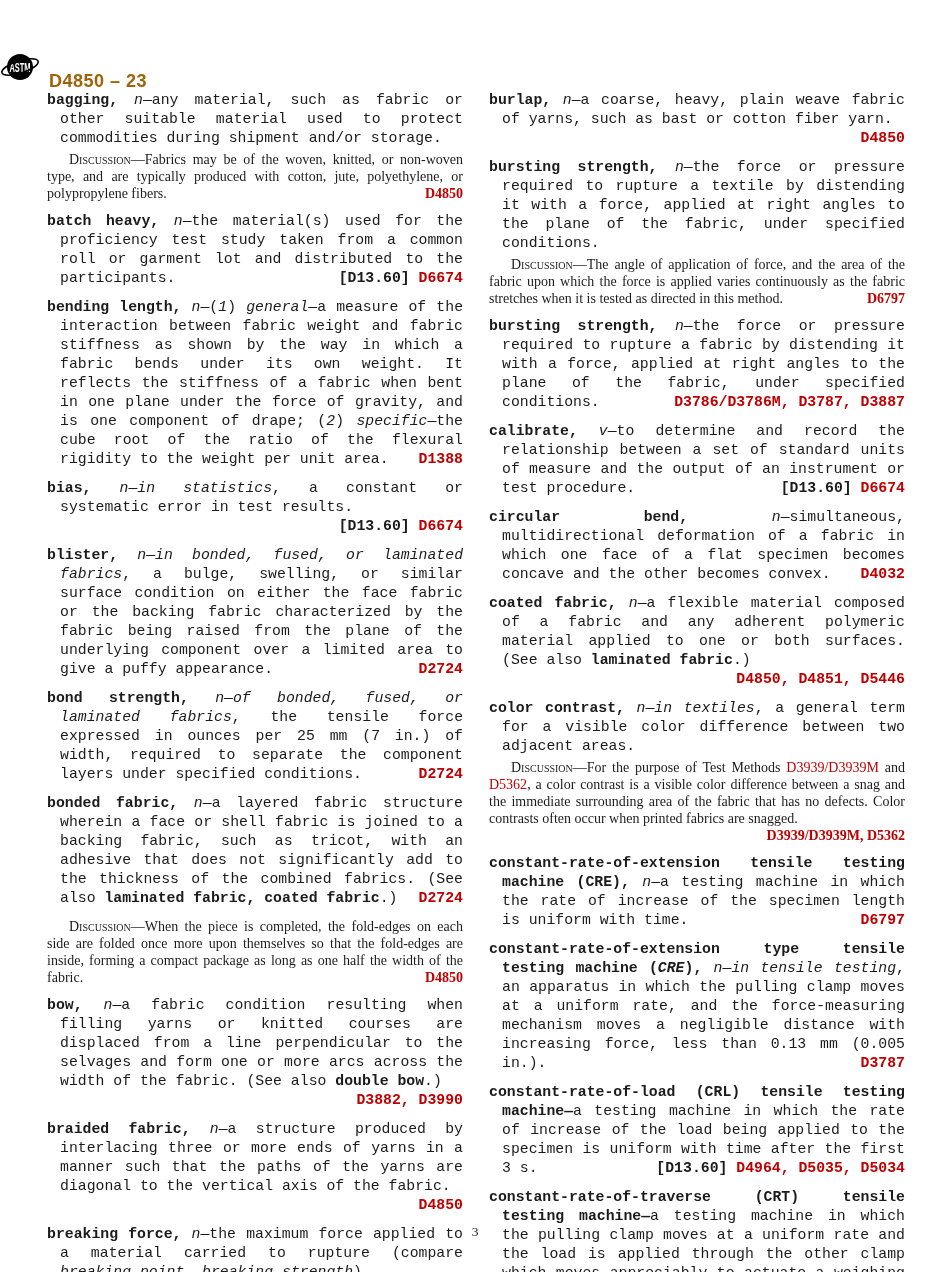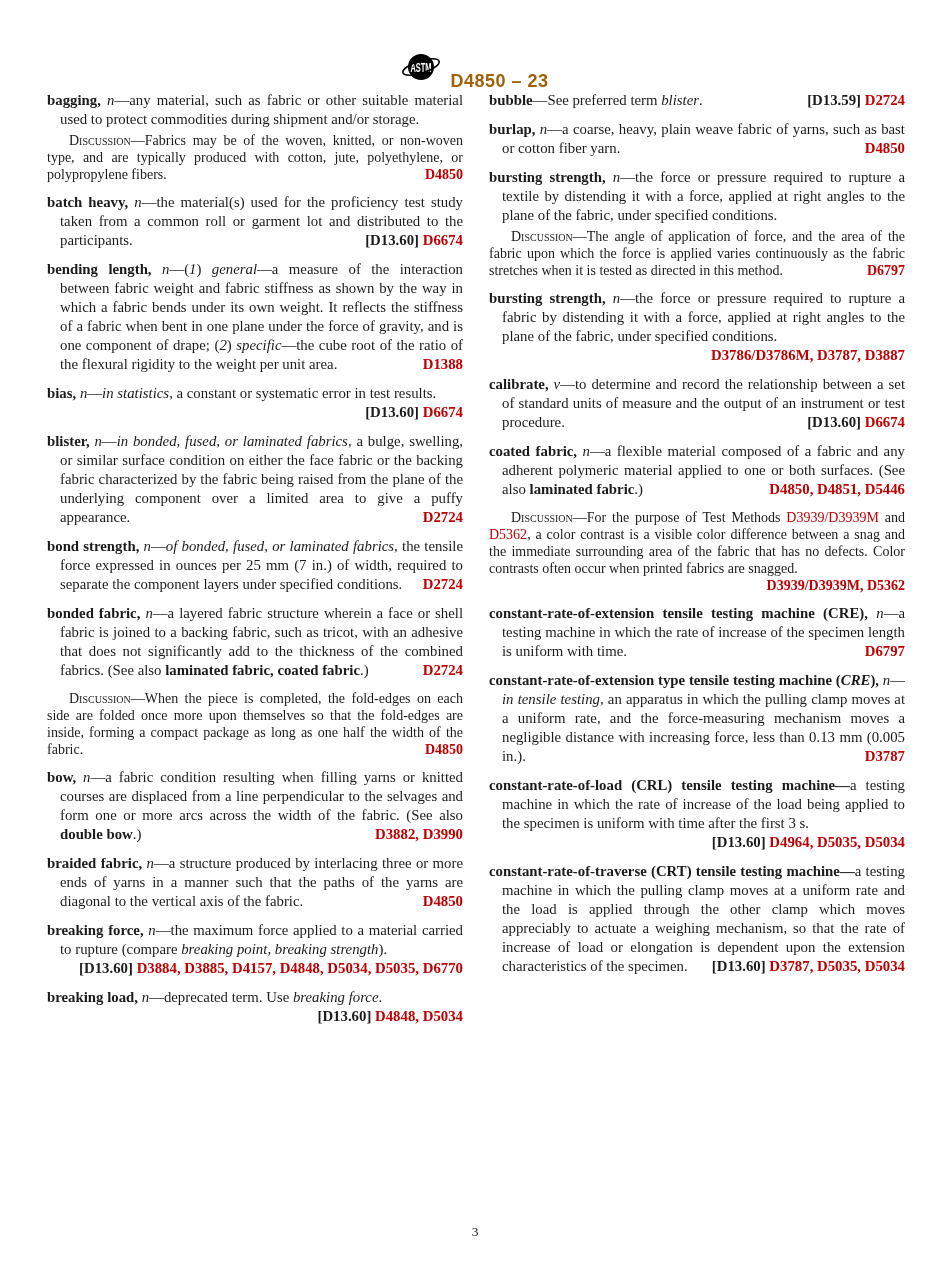--- a/index.html
+++ b/index.html
@@ -7,37 +7,38 @@
     position:relative;
     width:950px;height:1272px;
     background:#ffffff;
     font-family:"Liberation Serif",serif;
     color:#1b1b1b;
     box-sizing:border-box;
     overflow:hidden;
   }
   .header{
     position:absolute;top:42px;left:0;right:0;
-    display:flex;justify-content:center;align-items:center;gap:9px;
+    display:flex;justify-content:flex-start;align-items:center;gap:9px;
   }
   .doc-code{
     font-family:"Liberation Sans",sans-serif;
     font-weight:bold;font-size:18px;letter-spacing:.5px;color:#a16207;margin-top:29px;
   }
   .content{
     position:absolute;top:91px;left:47px;right:45px;
     display:flex;gap:26px;
   }
   .col{width:416px;}
   .entry{margin:0 0 10px 0;}
   p.main{
     font-size:14.8px;line-height:19px;
     text-align:justify;margin:0;
     padding-left:13px;text-indent:-13px;
     overflow:hidden;
+    font-family:Liberation Mono, monospace;
   }
   p.discussion{
     font-size:14px;line-height:17px;
     text-align:justify;margin:3px 0 0 0;
     text-indent:22px;
     overflow:hidden;
   }
   .disc-label{font-variant:small-caps;}
   .b{font-weight:bold;}
   .i{font-style:italic;}
@@ -104,39 +105,40 @@
         </div>
         <div class="entry">
           <p class="main"><span class="b">breaking force, </span><span class="i">n</span><span>—the maximum force applied to a material carried to rupture (compare </span><span class="i">breaking point</span><span>, </span><span class="i">breaking strength</span><span>).</span><span class="refblock"><span class="tag">[D13.60] </span><span class="refs">D3884, D3885, D4157, D4848, D5034, D5035, D6770</span></span></p>
         </div>
         <div class="entry">
           <p class="main"><span class="b">breaking load, </span><span class="i">n</span><span>—deprecated term. Use </span><span class="i">breaking force</span><span>.</span><span class="refblock"><span class="tag">[D13.60] </span><span class="refs">D4848, D5034</span></span></p>
         </div>
       </div>
     <div class="col">
         <div class="entry">
-          <p class="main"><span class="b">bubble</span><span>—See preferred term </span><span class="i">blister</span><span>.</span><span class="refblock"><span class="tag">[D13.59] </span><span class="refs">D2724</span></span></p>
-        </div>
-        <div class="entry">
           <p class="main"><span class="b">burlap, </span><span class="i">n</span><span>—a coarse, heavy, plain weave fabric of yarns, such as bast or cotton fiber yarn.</span><span class="refblock"><span class="refs">D4850</span></span></p>
         </div>
         <div class="entry">
           <p class="main"><span class="b">bursting strength, </span><span class="i">n</span><span>—the force or pressure required to rupture a textile by distending it with a force, applied at right angles to the plane of the fabric, under specified conditions.</span></p>
           <p class="discussion"><span class="disc-label">Discussion</span><span>—</span><span>The angle of application of force, and the area of the fabric upon which the force is applied varies continuously as the fabric stretches when it is tested as directed in this method.</span><span class="refblock"><span class="refs">D6797</span></span></p>
         </div>
         <div class="entry">
           <p class="main"><span class="b">bursting strength, </span><span class="i">n</span><span>—the force or pressure required to rupture a fabric by distending it with a force, applied at right angles to the plane of the fabric, under specified conditions.</span><span class="refblock"><span class="refs">D3786/D3786M, D3787, D3887</span></span></p>
         </div>
         <div class="entry">
           <p class="main"><span class="b">calibrate, </span><span class="i">v</span><span>—to determine and record the relationship between a set of standard units of measure and the output of an instrument or test procedure.</span><span class="refblock"><span class="tag">[D13.60] </span><span class="refs">D6674</span></span></p>
         </div>
         <div class="entry">
+          <p class="main"><span class="b">circular bend, </span><span class="i">n</span><span>—simultaneous, multidirectional deformation of a fabric in which one face of a flat specimen becomes concave and the other becomes convex.</span><span class="refblock"><span class="refs">D4032</span></span></p>
+        </div>
+        <div class="entry">
           <p class="main"><span class="b">coated fabric, </span><span class="i">n</span><span>—a flexible material composed of a fabric and any adherent polymeric material applied to one or both surfaces. (See also </span><span class="b">laminated fabric</span><span>.)</span><span class="refblock"><span class="refs">D4850, D4851, D5446</span></span></p>
         </div>
         <div class="entry">
+          <p class="main"><span class="b">color contrast, </span><span class="i">n</span><span>—</span><span class="i">in textiles</span><span>, a general term for a visible color difference between two adjacent areas.</span></p>
           <p class="discussion"><span class="disc-label">Discussion</span><span>—</span><span>For the purpose of Test Methods </span><span class="r">D3939/D3939M</span><span> and </span><span class="r">D5362</span><span>, a color contrast is a visible color difference between a snag and the immediate surrounding area of the fabric that has no defects. Color contrasts often occur when printed fabrics are snagged.</span><span class="refblock"><span class="refs">D3939/D3939M, D5362</span></span></p>
         </div>
         <div class="entry">
           <p class="main"><span class="b">constant-rate-of-extension tensile testing machine (CRE), </span><span class="i">n</span><span>—a testing machine in which the rate of increase of the specimen length is uniform with time.</span><span class="refblock"><span class="refs">D6797</span></span></p>
         </div>
         <div class="entry">
           <p class="main"><span class="b">constant-rate-of-extension type tensile testing machine (</span><span class="bi">CRE</span><span class="b">), </span><span class="i">n</span><span>—</span><span class="i">in tensile testing</span><span>, an apparatus in which the pulling clamp moves at a uniform rate, and the force-measuring mechanism moves a negligible distance with increasing force, less than 0.13 mm (0.005 in.).</span><span class="refblock"><span class="refs">D3787</span></span></p>
         </div>
         <div class="entry">
           <p class="main"><span class="b">constant-rate-of-load (CRL) tensile testing machine—</span><span>a testing machine in which the rate of increase of the load being applied to the specimen is uniform with time after the first 3 s.</span><span class="refblock"><span class="tag">[D13.60] </span><span class="refs">D4964, D5035, D5034</span></span></p>

